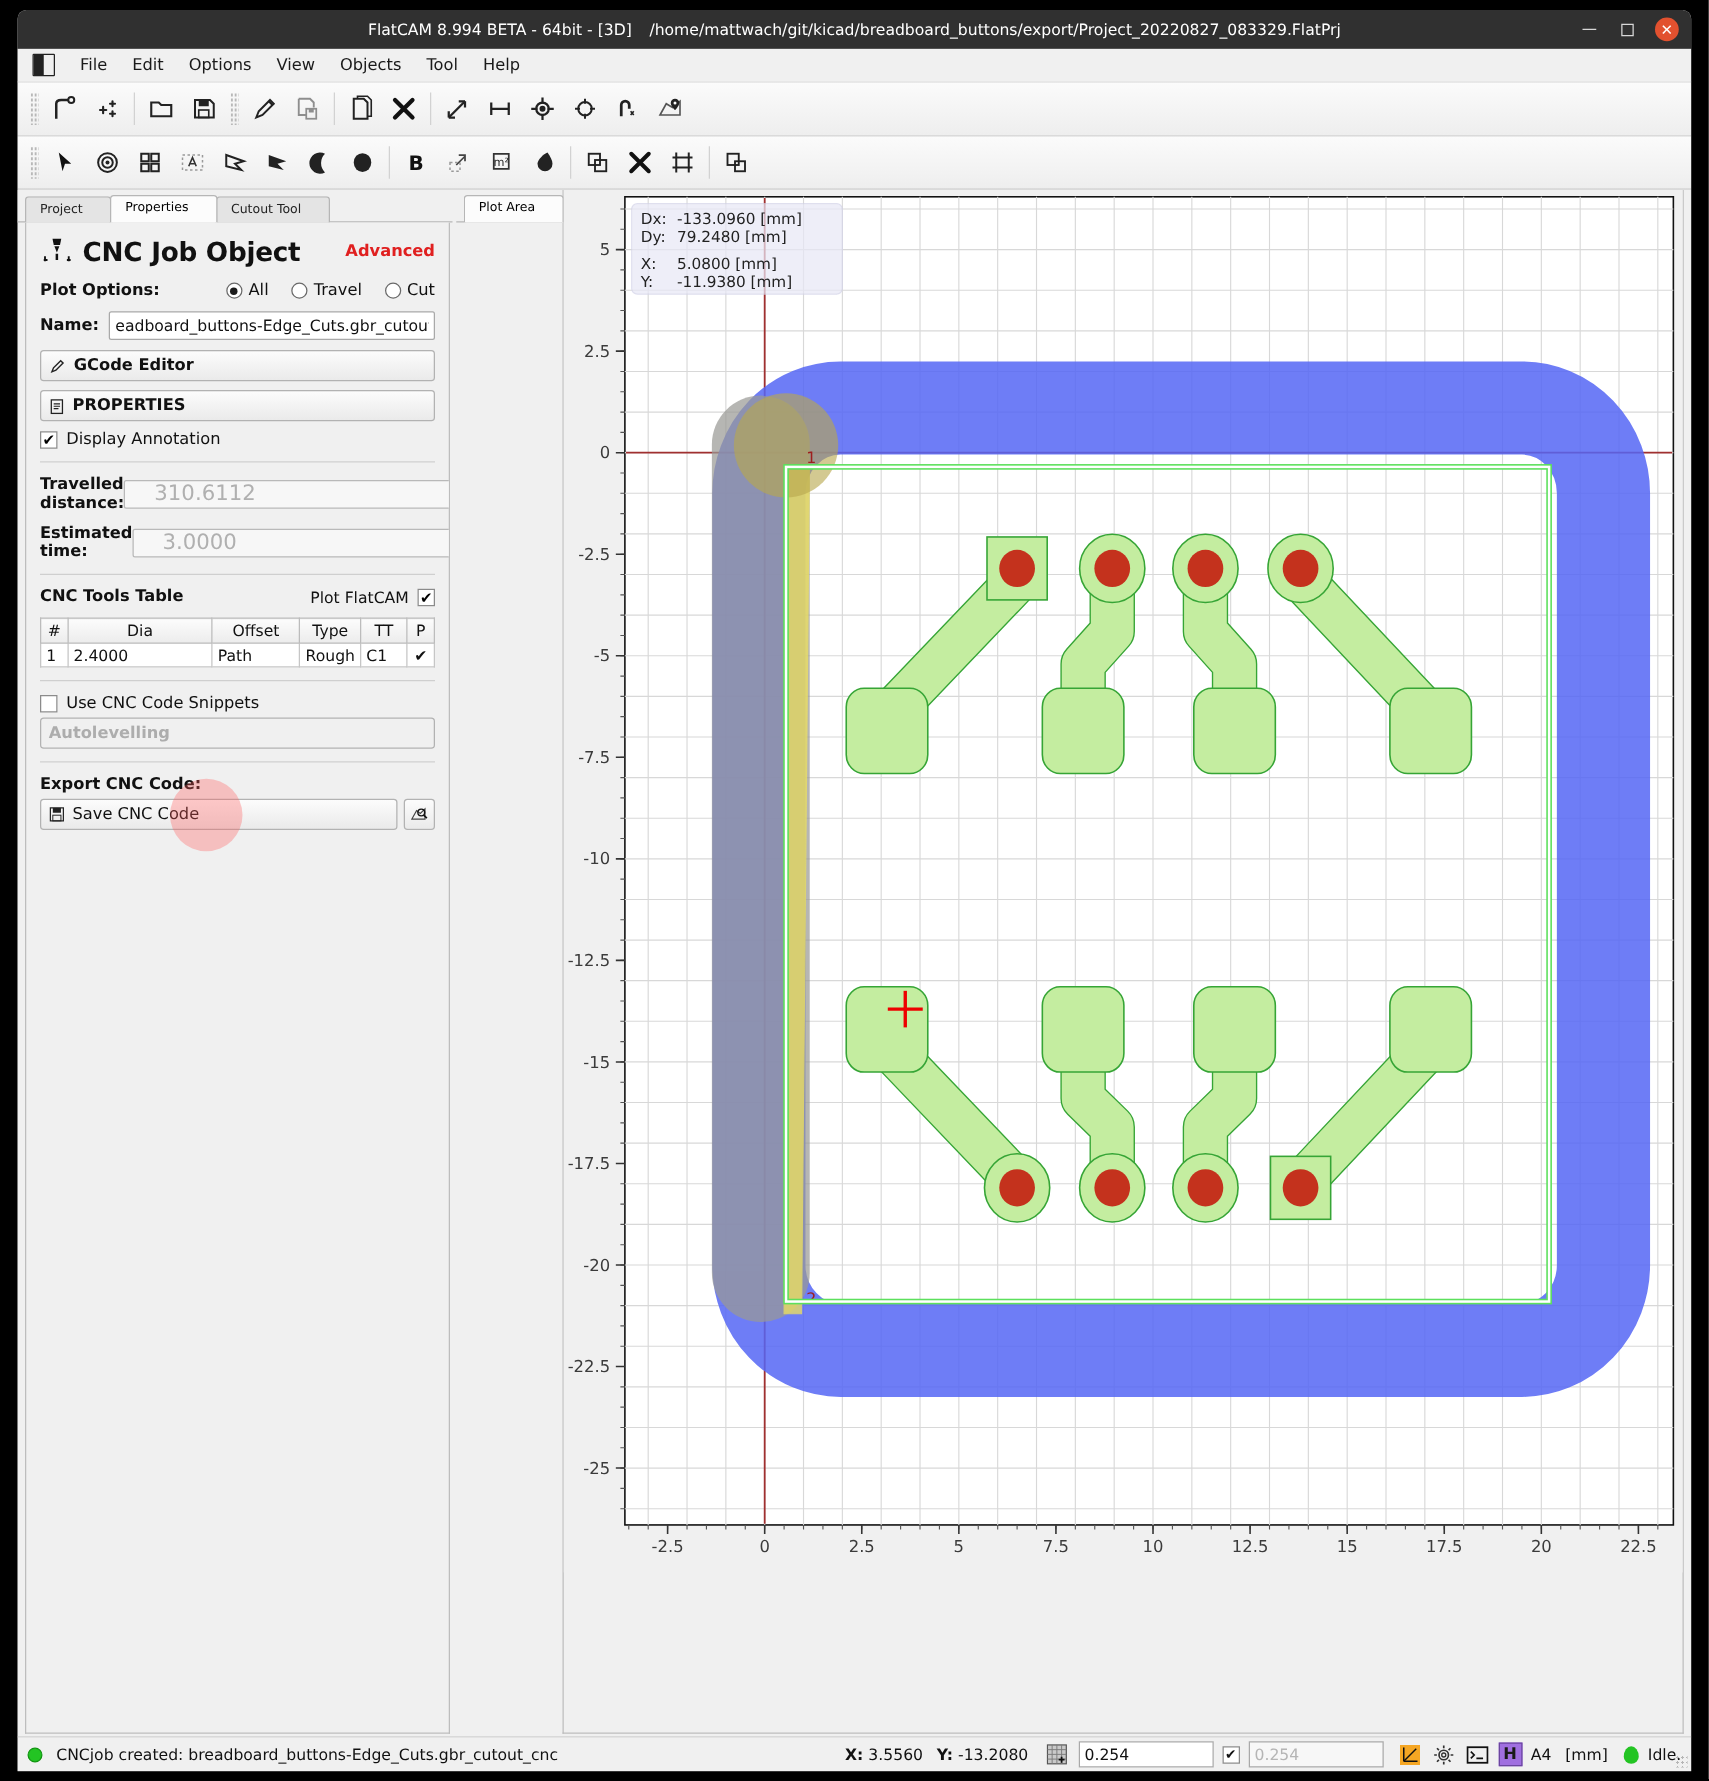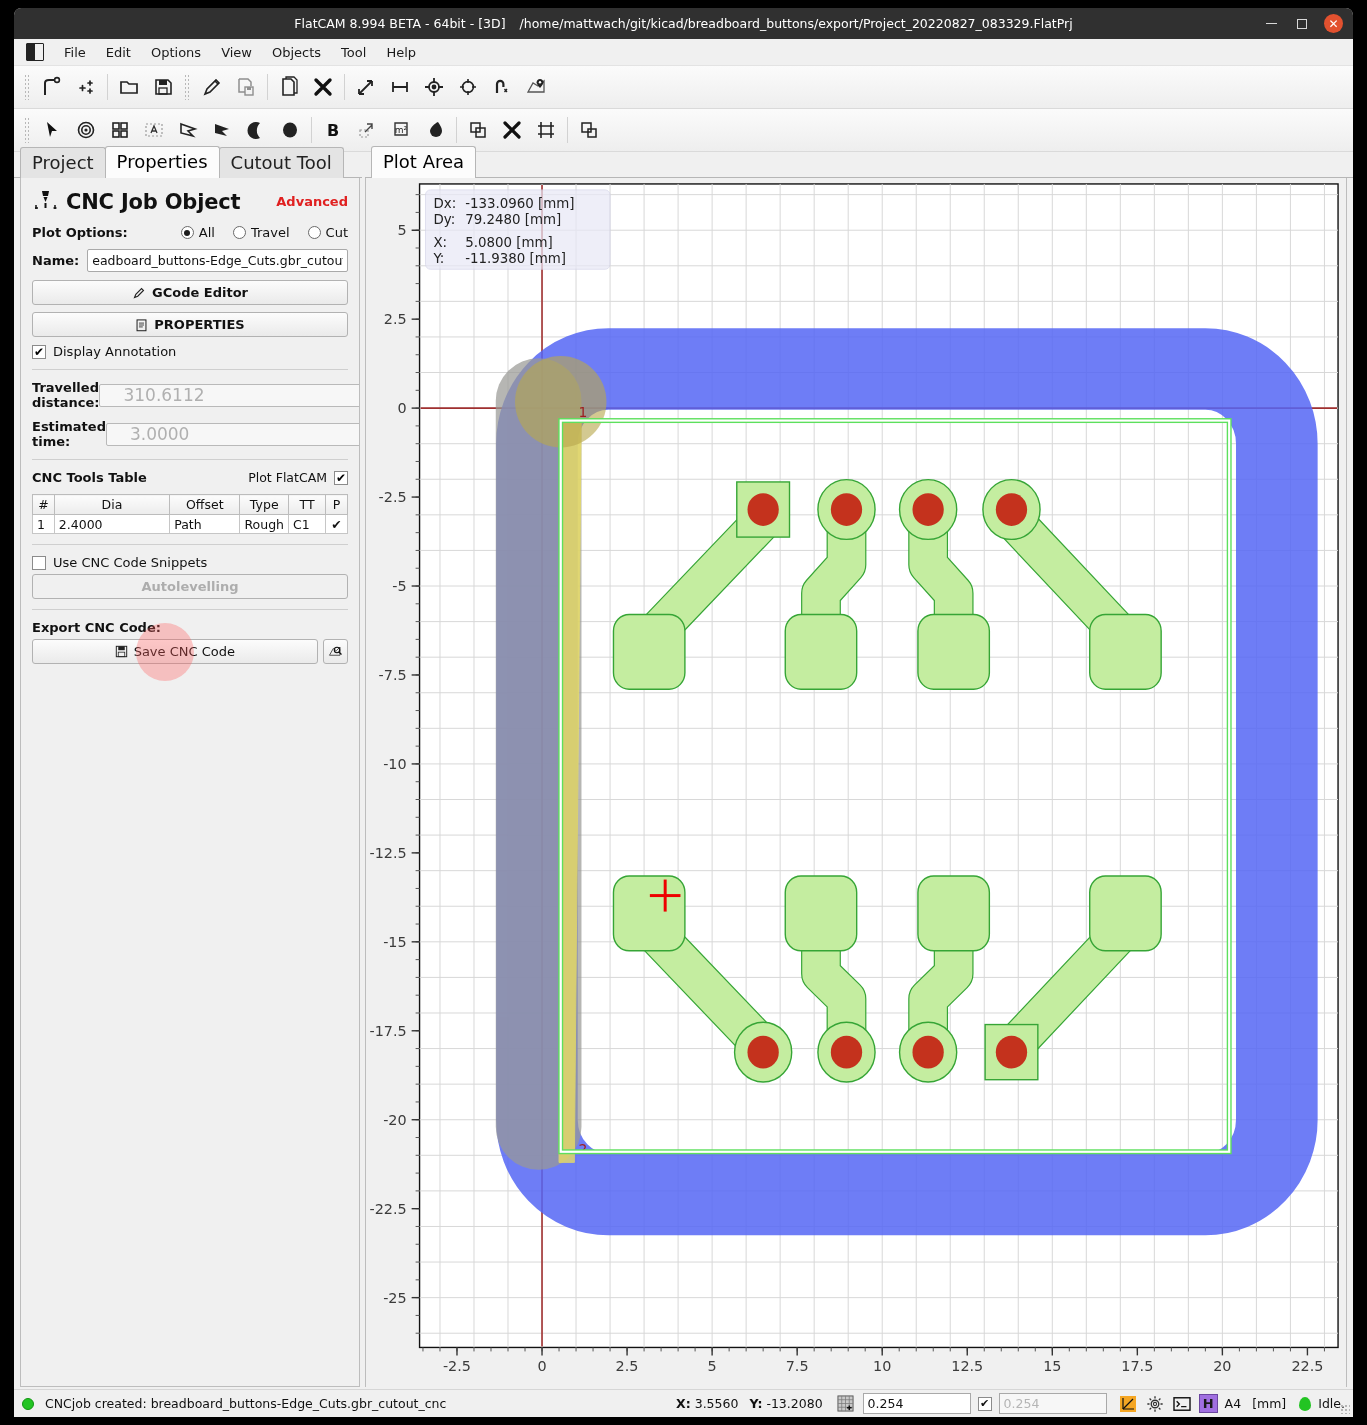--- a/index.html
+++ b/index.html
@@ -50,26 +50,26 @@
   .grip{ width:7px;height:26px; margin:0 4px;
          background-image:radial-gradient(#b8b8b8 1px, transparent 1px);
          background-size:3px 4px;}
   .tbtn{ width:34px;height:34px; display:flex;align-items:center;justify-content:center;}
   .tsep{ width:1px;height:26px;background:#d2d2d2;margin:0 4px;}
   svg{ display:block; }
 
   
   .bodysplit{ flex:1 1 auto; display:flex; min-height:0; background:#f0f0f0;}
   .leftpane{ width:348px; flex:0 0 348px; display:flex;flex-direction:column; min-height:0;}
-  .rightpane{ flex:1 1 auto; display:flex;flex-direction:column; min-height:0; padding-left:3px;}
+  .rightpane{ flex:1 1 auto; display:flex;min-height:0; padding-left:3px;}
 
   
   .tabrow{ display:flex; align-items:flex-end; height:26px; padding-left:6px; flex:0 0 auto;
            border-bottom:1px solid #b6b6b6; background:#f0f0f0;}
-  .tab{ padding:4px 11px 5px 11px; font-size:18px; border:1px solid #b6b6b6;
+  .tab{ padding:4px 22px 5px 11px; font-size:10px; border:1px solid #b6b6b6;
         border-bottom:none; background:#e4e4e4; margin-right:-1px; border-radius:3px 3px 0 0;
         color:#222; position:relative; top:1px;}
   .tab.active{ background:#fcfcfc; color:#000; padding-bottom:6px; top:1px; z-index:2;}
 
   
   .panel{ flex:1 1 auto; background:#f0f0f0; border:1px solid #bdbdbd; border-top:none;
           margin:0 2px 2px 6px; padding:10px 11px 0 11px; overflow:hidden; min-height:0;}
   .hdr{ display:flex; align-items:center; margin-bottom:10px;}
   .hdr .ico{ width:27px;height:27px;margin-right:7px;}
   .hdr h1{ margin:0; font-size:21px; font-weight:bold; letter-spacing:-0.2px;}
@@ -82,21 +82,21 @@
   .rdot{ width:13px;height:13px;border-radius:50%;border:1.4px solid #6a6a6a;background:#fff;
          display:flex;align-items:center;justify-content:center;}
   .rdot.on::after{ content:''; width:6px;height:6px;border-radius:50%;background:#1b1b1b;}
 
   .namerow{ display:flex; align-items:center; margin-bottom:8px;}
   .namerow .lbl{ margin-right:8px;}
   input.txt{ flex:1 1 auto; height:23px; border:1px solid #a9a9a9; background:#fff;
              font-family:inherit; font-size:12.5px; padding:0 4px; color:#111; border-radius:2px;}
   .btn{ width:100%; height:25px; border:1px solid #b2b2b2; border-radius:3px;
         background:linear-gradient(#fcfcfc,#eaeaea); font-size:13px; font-weight:bold;
-        display:flex;align-items:center;justify-content:center; gap:6px; margin-bottom:7px;
+        display:flex;align-items:center;gap:6px; margin-bottom:7px;
         font-family:inherit; color:#111;}
   .btn.dim{ color:#adadad; font-weight:bold; background:#f0f0f0;}
   .chkrow{ display:flex; align-items:center; gap:7px; margin:6px 0 4px 0; font-size:13px;}
   .chk{ width:14px;height:14px;border:1px solid #8b8b8b;background:#fff;display:flex;
         align-items:center;justify-content:center;font-size:12px;line-height:1;color:#000;}
   .hr{ height:1px;background:#cfcfcf;margin:10px 0 10px 0;}
   .frow{ display:flex;align-items:center;margin-bottom:9px;}
   .frow .lbl{ width:152px;}
   .frow input{ flex:1 1 auto;height:23px;border:1px solid #b9b9b9;background:#f7f7f7;
                color:#b0b0b0;font-family:inherit;font-size:17px;padding:0 23px;border-radius:2px;}

